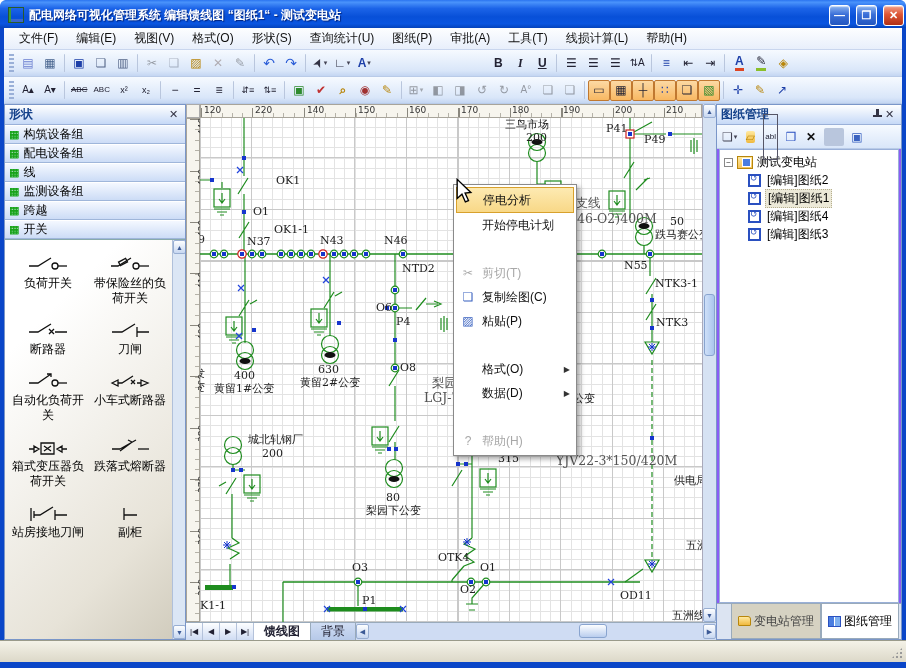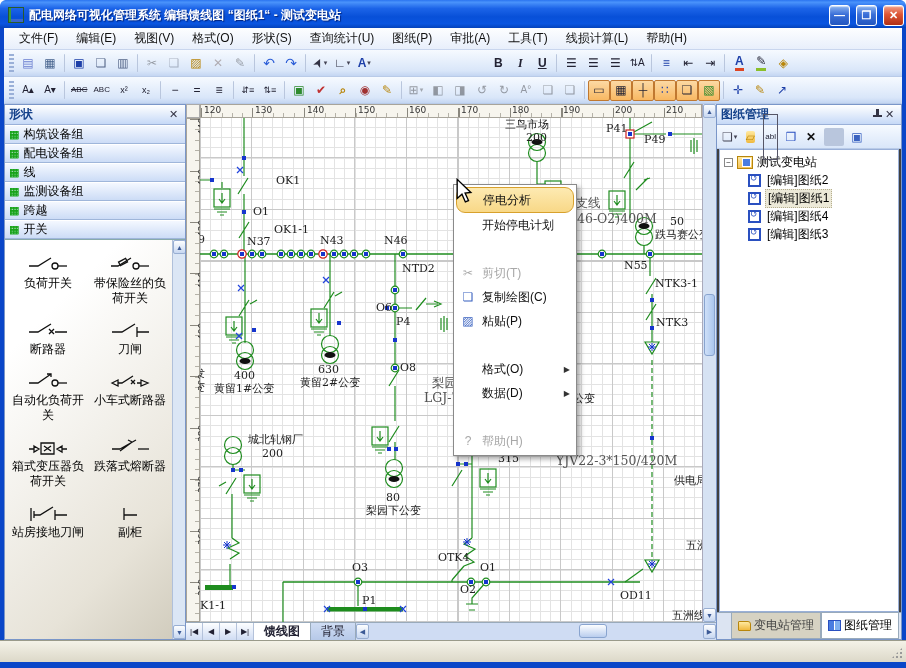--- a/index.html
+++ b/index.html
@@ -75,44 +75,44 @@
   .canvas-sb-v .thumb { position:absolute; left:1px; width:11px; top:190px; height:62px; background:linear-gradient(90deg,#cfe0f8,#aac6ee); border:1px solid #89a4cf; border-radius:3px; }
   
   .bstrip { height:18px; display:flex; align-items:stretch; background:#d6e2f3; border-top:1px solid #9ab; }
   .navb { width:17px; display:flex; align-items:center; justify-content:center; font-size:8px; color:#223; background:linear-gradient(180deg,#fdfeff,#cfdcf3); border-right:1px solid #b4c2da; }
   .page-tab { display:flex; align-items:center; padding:0 10px; font-size:12px; border-right:1px solid #9ab; background:linear-gradient(180deg,#cfdcf3,#b6c9e8); color:#223; }
   .page-tab.active { background:#fff; font-weight:bold; }
   .hsb { flex:1; position:relative; background:#cfdcf3; }
   .hsb .thumb { position:absolute; top:1px; height:14px; left:62%; width:28px; background:linear-gradient(180deg,#fdfeff,#b9cdee); border:1px solid #89a4cf; border-radius:3px; }
   .hsb .sb-btn { top:1px; height:15px; }
   
-  .dwg { width:186px; background:#404040; border:1px solid #7a96c8; display:flex; flex-direction:column; }
+  .dwg { width:186px; background:#8b5cf6; border:1px solid #7a96c8; display:flex; flex-direction:column; }
   .dwg-toolbar { height:24px; display:flex; align-items:center; background:linear-gradient(180deg,#f6faff,#d9e6f9); border-bottom:1px solid #b9cbe8; padding:0 2px; }
   .dwg-toolbar .tbi { min-width:20px; }
   .pin-ico { width:9px; height:11px; position:relative; }
   .pin-ico::before { content:""; position:absolute; left:3px; top:0; width:3px; height:7px; background:#334; }
   .pin-ico::after { content:""; position:absolute; left:0; top:6px; width:9px; height:2px; background:#334; }
   .tree { flex:1; background:#fff; border:1px solid #9ab0d8; margin:0 2px; overflow:hidden; font-size:12px; padding:3px 0 0 4px; }
   .tree-root { display:flex; align-items:center; gap:4px; height:18px; }
   .expander { width:9px; height:9px; border:1px solid #888; background:#fff; font-size:8px; line-height:7px; text-align:center; color:#333; }
   .ic-root { width:16px; height:13px; background:linear-gradient(180deg,#ffe9a0,#f5c35a); border:1px solid #b8860b; position:relative; }
   .ic-root::after { content:""; position:absolute; right:1px; top:1px; width:7px; height:7px; background:#4a7de0; border:1px solid #fff; }
   .tree-row { display:flex; align-items:center; gap:4px; height:18px; padding-left:24px; }
   .tree-row .lbl { padding:0 2px; }
   .tree-row.sel .lbl { background:#ece9d8; border:1px dotted #b5ae8e; }
   .ic-sheet { width:13px; height:13px; background:#fff; border:2px solid #2a50c0; position:relative; }
   .ic-sheet::after { content:"↺"; position:absolute; left:0; top:-3px; font-size:9px; color:#2a50c0; }
-  .dwg-tabs { height:27px; display:flex; align-items:stretch; background:#dce4f2; padding-left:14px; border-top:1px solid #9ab; }
+  .dwg-tabs { height:36px; display:flex; align-items:stretch; background:#dce4f2; padding-left:14px; border-top:1px solid #9ab; }
   .dwg-tab { display:flex; align-items:center; gap:3px; font-size:12px; padding:0 6px; color:#444; border:1px solid #9ab; border-top:none; background:#d6d2c2; }
   .dwg-tab.active { background:#fff; color:#000; }
   .ic-folder { width:13px; height:10px; background:linear-gradient(180deg,#ffe9a0,#f0b93e); border:1px solid #b8860b; border-radius:1px 3px 1px 1px; }
   .ic-book { width:13px; height:11px; background:linear-gradient(90deg,#4a7de0 45%,#fff 45% 55%,#7fb0f0 55%); border:1px solid #2a50c0; }
   
   .ctx { position:absolute; left:253px; top:66px; width:124px; background:#fff; border:1px solid #8a8a8a; box-shadow:3px 3px 5px rgba(0,0,0,.35); z-index:30; padding:2px; font-size:12px; }
-  .ctx-row { height:24px; display:flex; align-items:center; gap:4px; padding:0 4px 0 2px; color:#111;border-radius:9px; }
+  .ctx-row { height:24px; display:flex; align-items:center; gap:4px; padding:0 4px 0 2px; color:#111; }
   .ctx-row .ci { width:20px; text-align:center; font-size:12px; color:#3a62c0; }
   .ctx-row .cl { flex:1; white-space:nowrap; }
   .ctx-row .ar { font-size:8px; color:#333; }
   .ctx-row.hl { background:linear-gradient(180deg,#fdeab2,#f8d887); border:1px solid #d8a12c; height:26px; }
   .ctx-row.disabled { color:#a8a8a8; } .ctx-row.disabled .ci { color:#a8a8a8; }
   .cursor-arrow { position:absolute; left:255px; top:60px; z-index:40; }
   
   .statusbar { height:22px; margin:0 -4px; background:linear-gradient(180deg,#f4f2e8,#dcd8c8); border-top:1px solid #9a9a8a; position:relative; }
   .grip-dots { position:absolute; right:3px; bottom:3px; width:12px; height:12px;
     background-image:radial-gradient(circle at 2px 2px,#999 1.2px,transparent 1.5px);
@@ -505,21 +505,21 @@
           </div>
         </div>
     </div>
 
     <div class="canvas-col">
       <div class="canvas-wrap">
         <div class="corner"></div>
         <div class="ruler-h">
 
         <span class="rnum" style="top: 0px; left: 3px;">120</span>
-            <span class="rnum" style="top: 0px; left: 54px;">130</span>
+            <span class="rnum" style="top: 0px; left: 54px;">220</span>
             <span class="rnum" style="top: 0px; left: 106px;">140</span>
             <span class="rnum" style="top: 0px; left: 157px;">150</span>
             <span class="rnum" style="top: 0px; left: 208px;">160</span>
             <span class="rnum" style="top: 0px; left: 260px;">170</span>
             <span class="rnum" style="top: 0px; left: 311px;">180</span>
             <span class="rnum" style="top: 0px; left: 362px;">190</span>
             <span class="rnum" style="top: 0px; left: 414px;">200</span>
             <span class="rnum" style="top: 0px; left: 465px;">210</span>
           </div>
         <div class="ruler-v">

